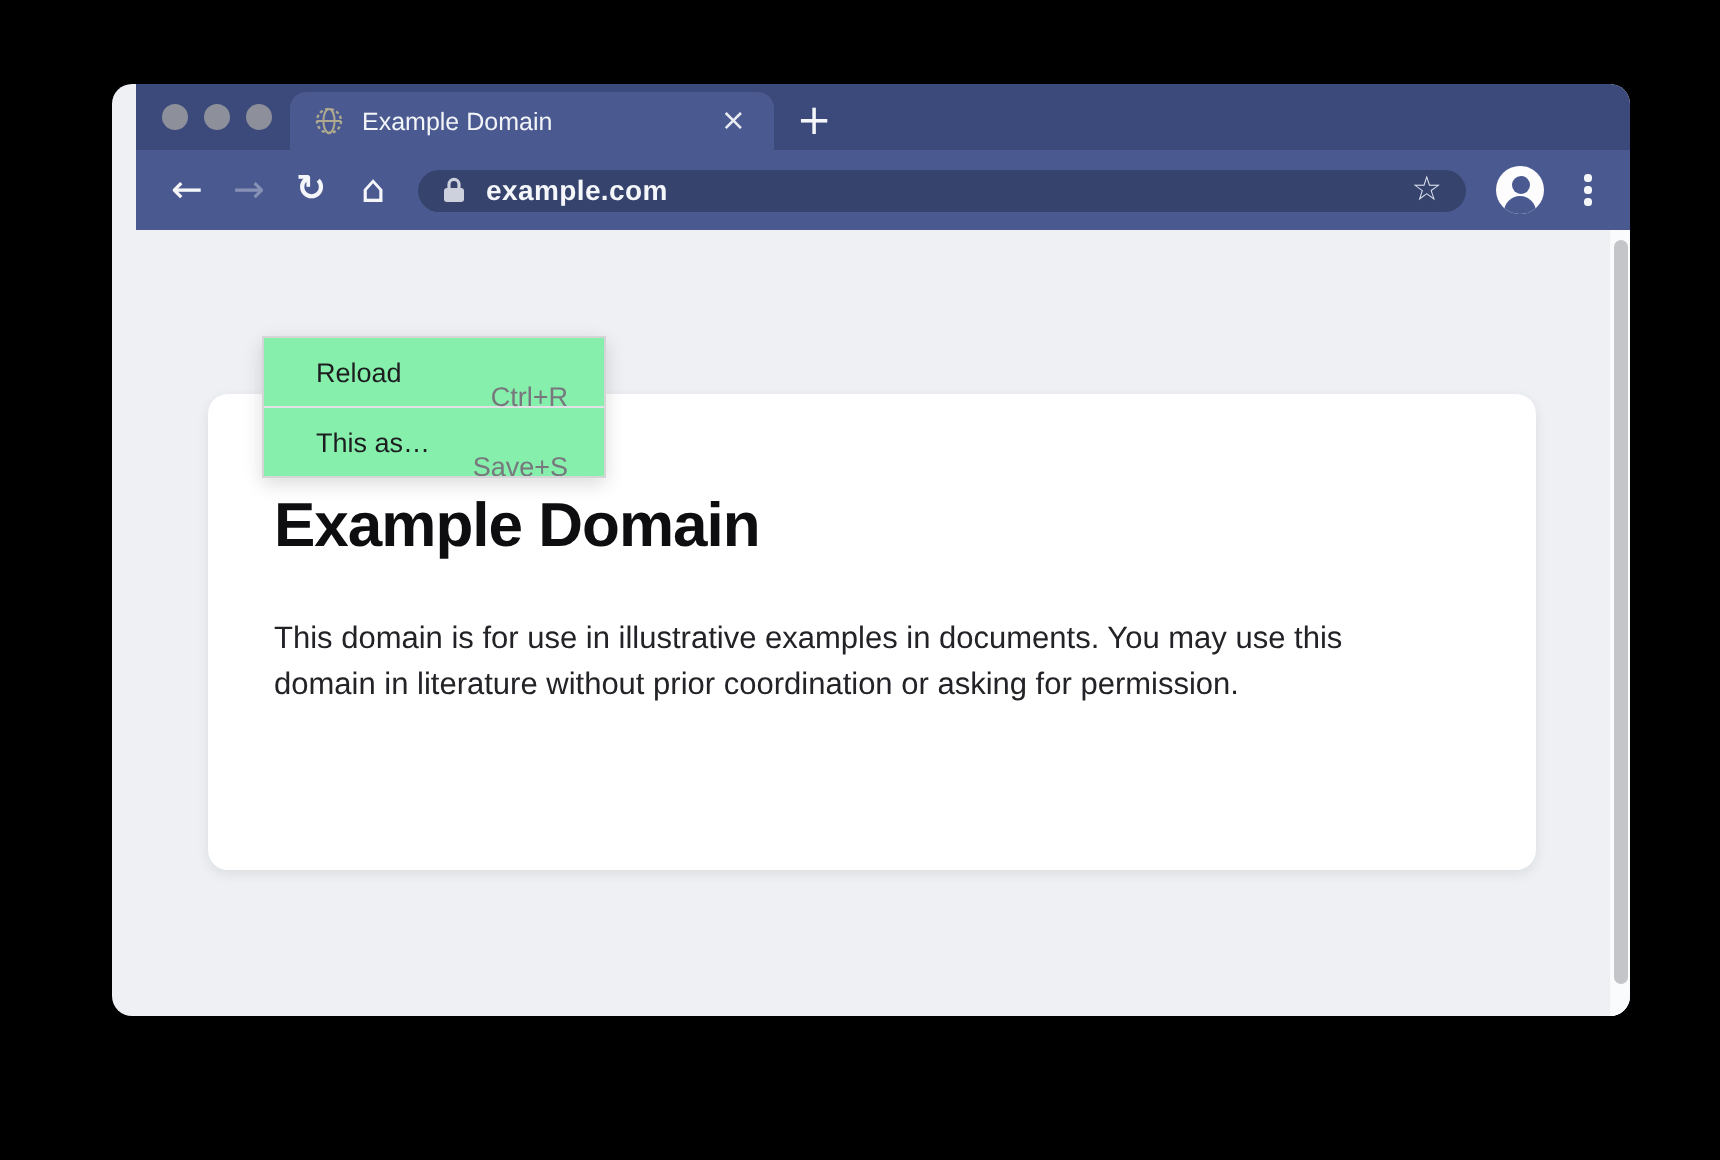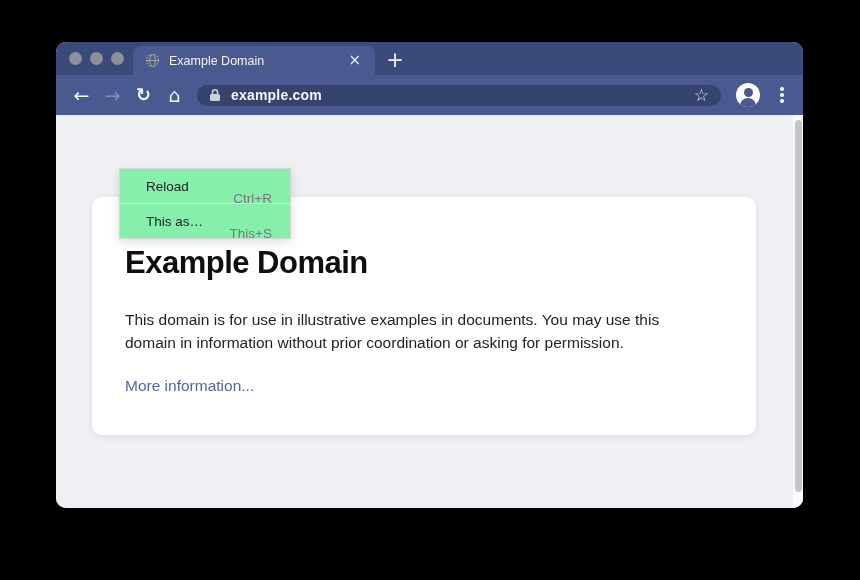--- a/index.html
+++ b/index.html
@@ -11,20 +11,21 @@
     font-family: "Liberation Sans", "DejaVu Sans", sans-serif;
   }
 
   
   .window {
     position: absolute; left: 56px; top: 42px;
     width: 747px; height: 466px;
     border-radius: 10px;
     overflow: hidden;
     background: #EEF0F3;
+    padding-left: 12px;
   }
 
   
   .tabstrip {
     position: relative;
     height: 33px;
     background: #3B497B;
   }
   .traffic {
     position: absolute; left: 13px; top: 10px;
@@ -218,33 +219,32 @@
         <i></i>
         <i></i>
         <i></i>
       </div>
   </div>
 
   <div class="content">
 
     <div class="card">
       <h1>Example Domain</h1>
-      <p>This domain is for use in illustrative examples in documents. You may use this domain in information without prior coordination or asking for permission.</p>
-      <a>More information...</a>
+      <p>This domain is for use in illustrative examples in documents. You may use this domain in literature without prior coordination or asking for permission.</p>
     </div>
 
     <div class="ctxmenu">
       <div class="ctxitem">
         <span>Reload</span>
         <span class="shortcut">Ctrl+R</span>
       </div>
       <div class="ctxdivider"></div>
       <div class="ctxitem">
         <span>This as…</span>
-        <span class="shortcut">This+S</span>
+        <span class="shortcut">Save+S</span>
       </div>
     </div>
 
     <div class="scrollbar">
       <div class="thumb"></div>
     </div>
 
   </div>
 </div>
 

